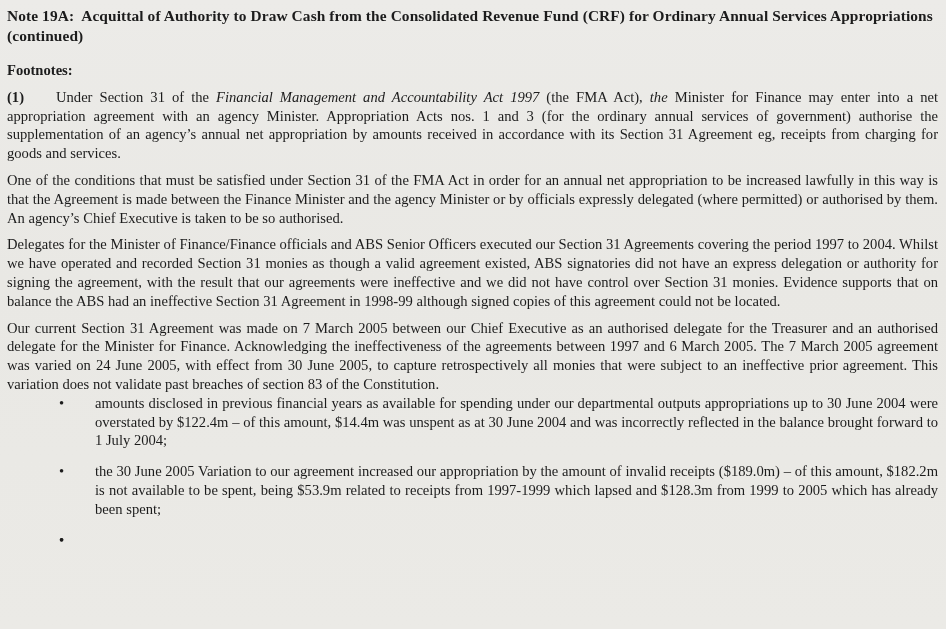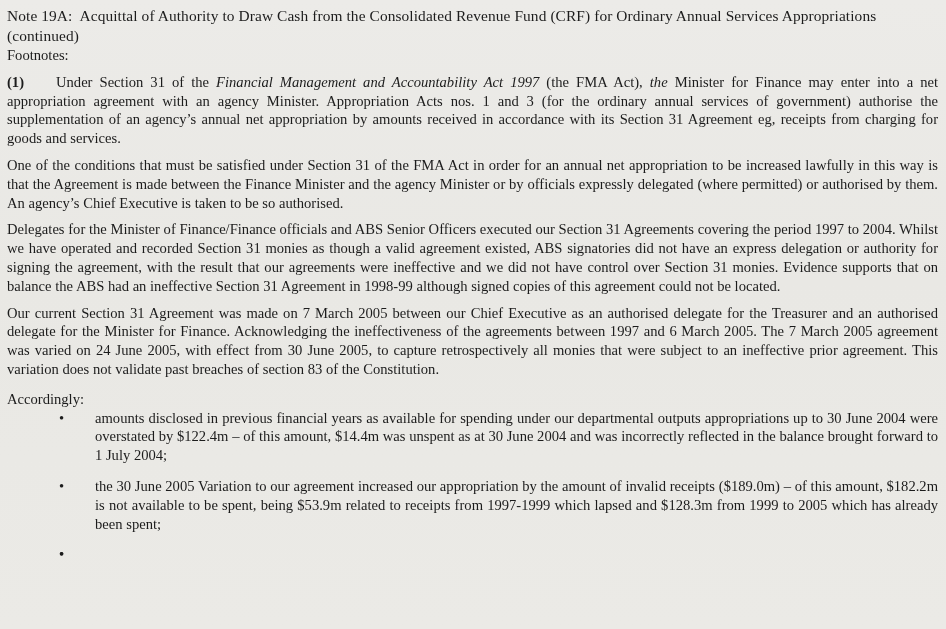--- a/index.html
+++ b/index.html
@@ -27,21 +27,22 @@
     line-height: 20px;
     letter-spacing: 0.1px;
     text-align: left;
   }
   .body-text {
     font-size: 14.6px;
     line-height: 18.8px;
     text-align: justify;
   }
   .footnotes-heading {
-    font-weight: 400;
+    font-weight: 700;
+    margin-top: 15px;
   }
   .para {
     margin: 0;
   }
   .para + .para,
   .accordingly,
   .fn-para {
     margin-top: 8px;
   }
   .spaced {
@@ -73,33 +74,32 @@
     left: 52px;
     top: 0;
     font-size: 14.6px;
   }
 </style>
 </head>
 <body>
 
 <div class="doc">
 
-  <div class="title body-text" style="font-weight:400; font-size:15.4px; line-height:20px; text-align:left;">Note 19A:&nbsp; Acquittal of Authority to Draw Cash from the Consolidated Revenue Fund (CRF) for Ordinary Annual Services Appropriations (continued)</div>
+  <div class="title body-text" style="font-weight:700; font-size:15.4px; line-height:20px; text-align:left;">Note 19A:&nbsp; Acquittal of Authority to Draw Cash from the Consolidated Revenue Fund (CRF) for Ordinary Annual Services Appropriations (continued)</div>
 
   <div class="body-text footnotes-heading">Footnotes:</div>
 
   <p class="body-text para fn-para"><span class="fn-number">(1)</span><span><span>Under Section 31 of the </span><span class="italic">Financial Management and Accountability Act 1997</span><span> (the FMA Act), </span><span class="italic">the</span><span> Minister for Finance may enter into a net appropriation agreement with an agency Minister. Appropriation Acts nos. 1 and 3 (for the ordinary annual services of government) authorise the supplementation of an agency’s annual net appropriation by amounts received in accordance with its Section 31 Agreement eg, receipts from charging for goods and services.</span></span></p>
 
   <p class="body-text para spaced">One of the conditions that must be satisfied under Section 31 of the FMA Act in order for an annual net appropriation to be increased lawfully in this way is that the Agreement is made between the Finance Minister and the agency Minister or by officials expressly delegated (where permitted) or authorised by them. An agency’s Chief Executive is taken to be so authorised.</p>
 
   <p class="body-text para spaced">Delegates for the Minister of Finance/Finance officials and ABS Senior Officers executed our Section 31 Agreements covering the period 1997 to 2004. Whilst we have operated and recorded Section 31 monies as though a valid agreement existed, ABS signatories did not have an express delegation or authority for signing the agreement, with the result that our agreements were ineffective and we did not have control over Section 31 monies. Evidence supports that on balance the ABS had an ineffective Section 31 Agreement in 1998-99 although signed copies of this agreement could not be located.</p>
 
   <p class="body-text para spaced">Our current Section 31 Agreement was made on 7 March 2005 between our Chief Executive as an authorised delegate for the Treasurer and an authorised delegate for the Minister for Finance. Acknowledging the ineffectiveness of the agreements between 1997 and 6 March 2005. The 7 March 2005 agreement was varied on 24 June 2005, with effect from 30 June 2005, to capture retrospectively all monies that were subject to an ineffective prior agreement. This variation does not validate past breaches of section 83 of the Constitution.</p>
 
-  <div class="body-text accordingly spaced">Accordingly:</div>
 
   <ul class="bullet-list body-text">
     <li>
       <span class="bullet-marker">•</span>
       <span>amounts disclosed in previous financial years as available for spending under our departmental outputs appropriations up to 30 June 2004 were overstated by $122.4m – of this amount, $14.4m was unspent as at 30 June 2004 and was incorrectly reflected in the balance brought forward to 1 July 2004;</span>
     </li>
     <li>
       <span class="bullet-marker">•</span>
       <span>the 30 June 2005 Variation to our agreement increased our appropriation by the amount of invalid receipts ($189.0m) – of this amount, $182.2m is not available to be spent, being $53.9m related to receipts from 1997-1999 which lapsed and $128.3m from 1999 to 2005 which has already been spent;</span>
     </li>

